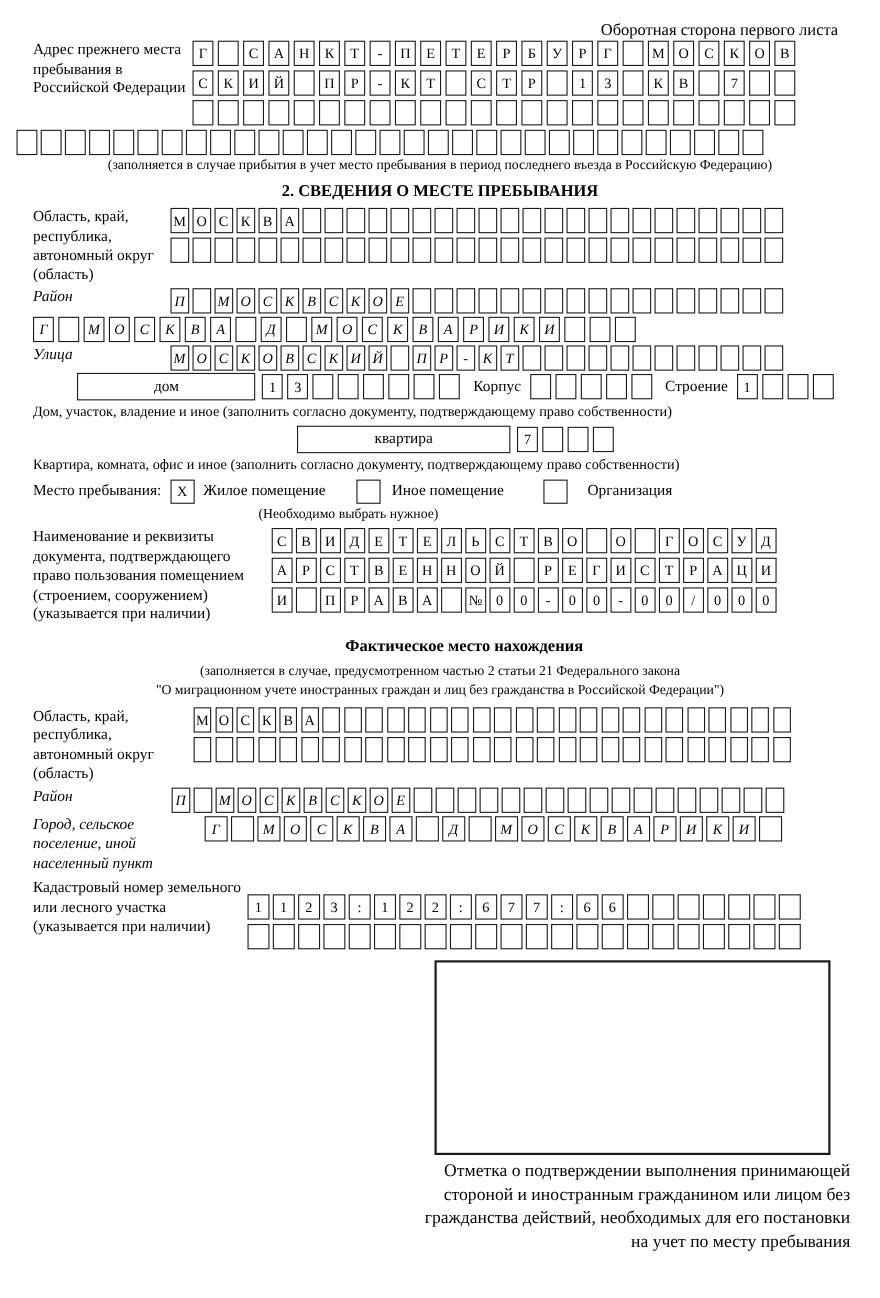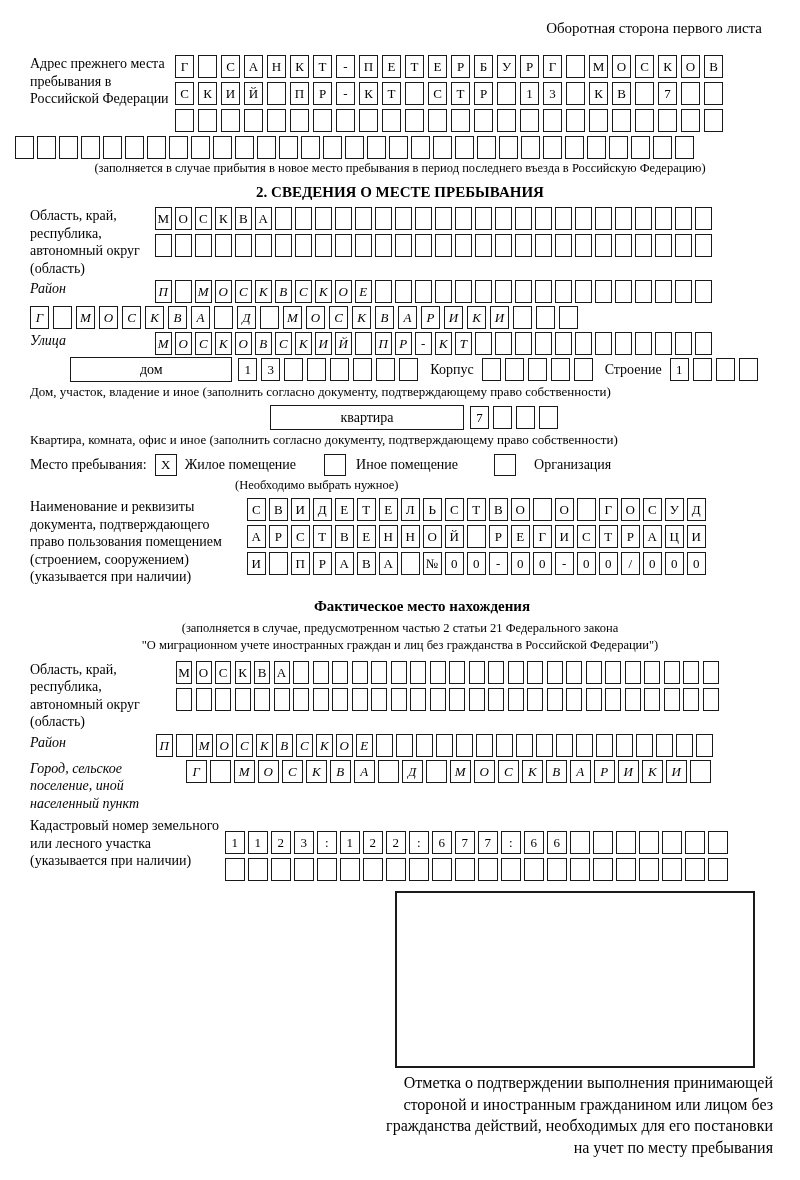--- a/index.html
+++ b/index.html
@@ -53,21 +53,21 @@
 
   .mt3{margin-top:3px;font-style:italic;} .mt5{margin-top:5px;} .mt8{margin-top:8px;}
 </style>
 </head>
 <body>
 
 <div class="page">
 
   <div class="header-note">Оборотная сторона первого листа</div>
 
-  <div class="grp" style="margin-top:18px;">
+  <div class="grp" style="">
     <div class="lbl w145">Адрес прежнего места пребывания в Российской Федерации</div>
     <div class="rows">
       <div class="cells-row c24">
           <span class="cell">Г</span>
           <span class="cell"></span>
           <span class="cell">С</span>
           <span class="cell">А</span>
           <span class="cell">Н</span>
           <span class="cell">К</span>
           <span class="cell">Т</span>
@@ -169,21 +169,21 @@
       <span class="cell"></span>
       <span class="cell"></span>
       <span class="cell"></span>
       <span class="cell"></span>
       <span class="cell"></span>
       <span class="cell"></span>
       <span class="cell"></span>
       <span class="cell"></span>
       <span class="cell"></span>
     </div>
-  <div class="note-center">(заполняется в случае прибытия в новое место пребывания в период последнего въезда в Российскую Федерацию)</div>
+  <div class="note-center">(заполняется в случае прибытия в учет место пребывания в период последнего въезда в Российскую Федерацию)</div>
 
   <div class="sect-title">2. СВЕДЕНИЯ О МЕСТЕ ПРЕБЫВАНИЯ</div>
 
   <div class="grp">
     <div class="lbl w125">Область, край, республика, автономный округ (область)</div>
     <div class="rows">
       <div class="cells-row c28">
           <span class="cell">М</span>
           <span class="cell">О</span>
           <span class="cell">С</span>

